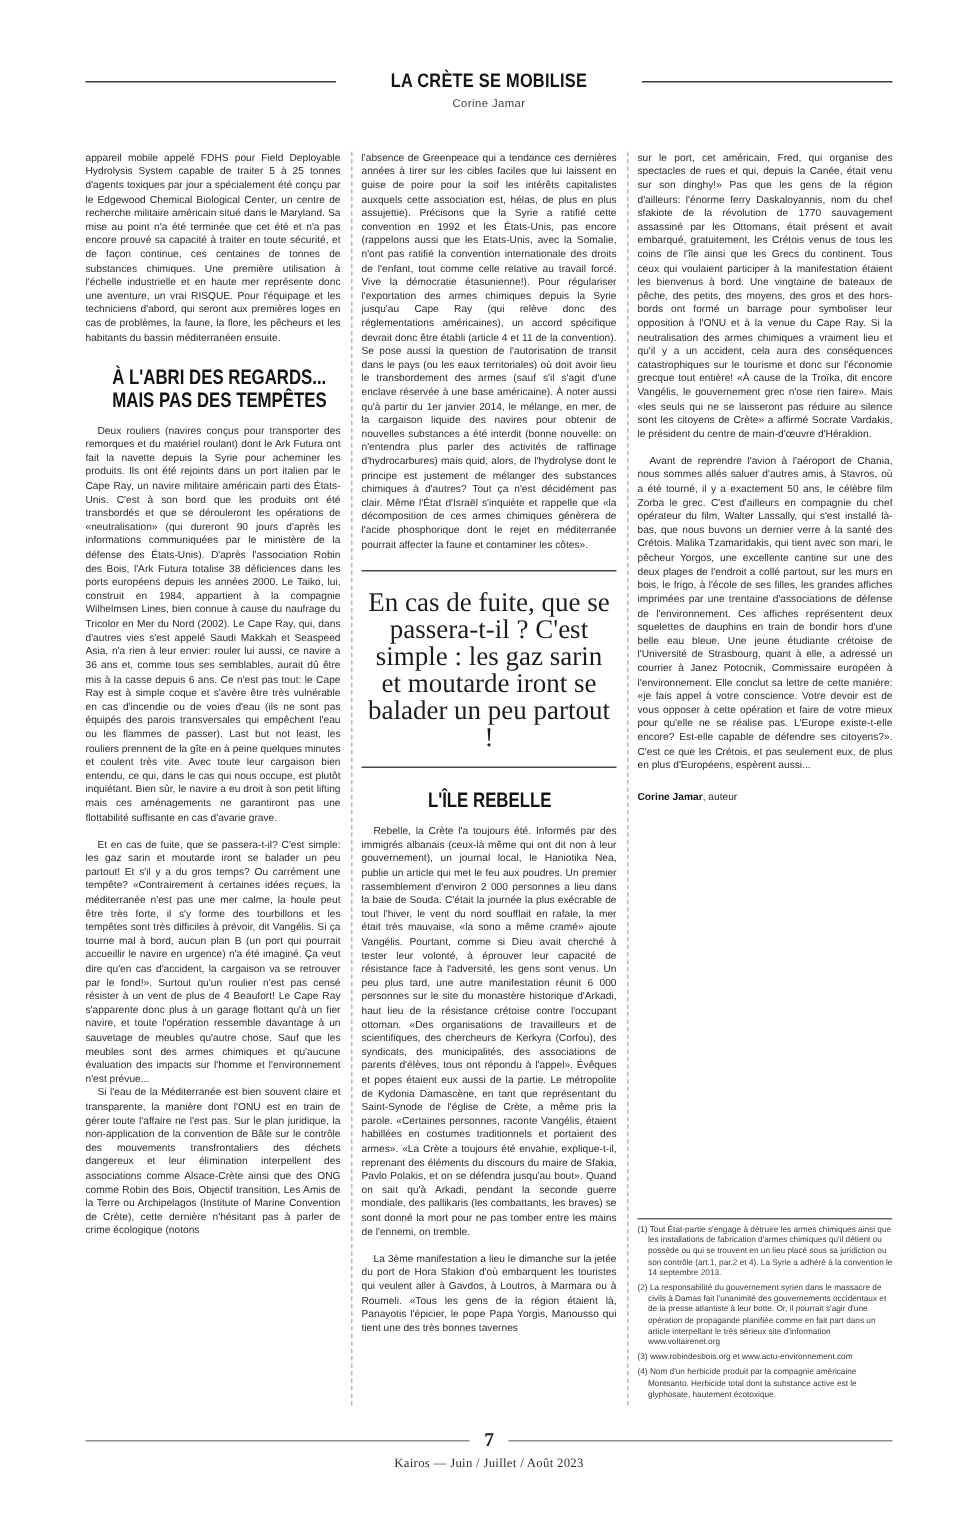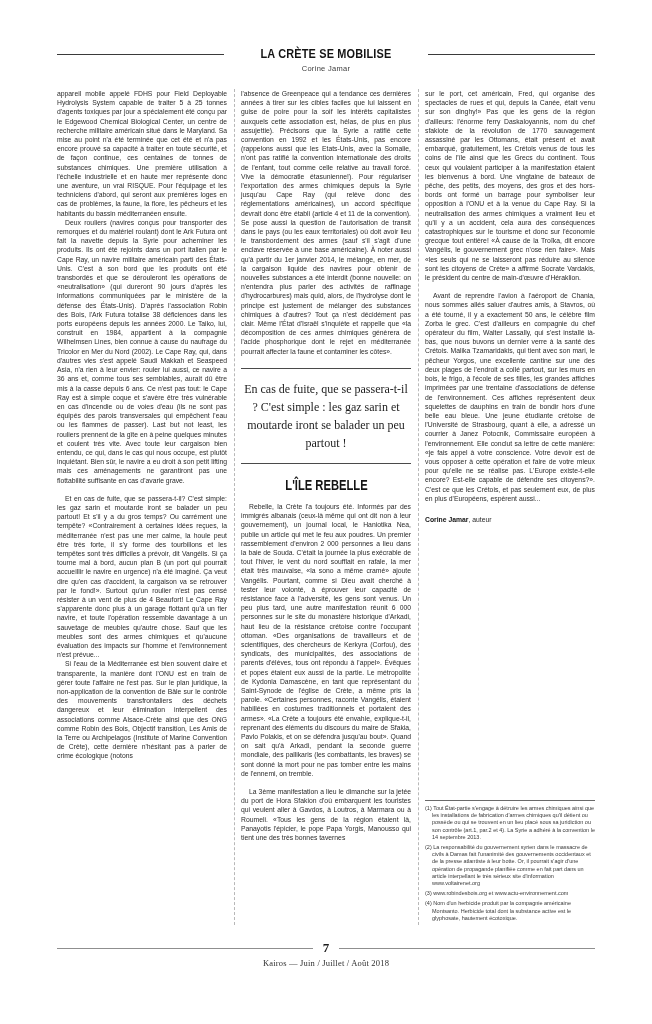--- a/index.html
+++ b/index.html
@@ -4,40 +4,40 @@
 <style>
   html,body { margin:0; padding:0; background:#e8e8e8; }
   .page {
     position:relative; width:652px; height:1024px; margin:0 auto;
     background:#ffffff; box-sizing:border-box;
     padding:46px 57px 0 57px;
     font-family:"Liberation Sans", sans-serif; color:#262626;
     overflow:hidden;
   }
   
-  .header { display:grid; grid-template-columns:1fr auto 1fr; column-gap:2px; align-items:start; margin-bottom:16px; }
+  .header { display:grid; grid-template-columns:1fr auto 1fr; column-gap:2px; align-items:start; margin-bottom:28px; }
   .header .hrule { height:1px; background:#3a3a3a; margin-top:8px; }
   .head-center { text-align:center; min-width:200px; }
   .title { margin:0; font-size:13px; font-weight:bold; letter-spacing:0.2px; color:#141414; }
   .condensed { display:inline-block; transform:scaleX(0.84); transform-origin:center; white-space:nowrap; }
   .author { font-size:7.5px; color:#3c3c3c; margin-top:3px; letter-spacing:0.3px; }
   
   .columns { display:flex; justify-content:space-between; height:842px; overflow:hidden; }
   .col { width:170px; font-size:6.8px; line-height:9.2px; text-align:justify; color:#2b2b2b; }
   .colsep { width:0; border-left:1px dashed #b8b8b8; height:836px; align-self:flex-start; }
   .col p { margin:0; }
   .col p.sp { margin-top:9px; }
   .col p.ind { text-indent:8px; }
   h2.sect { margin:14px 0 9px 0; text-align:center; font-size:14px; line-height:15px; font-weight:bold; color:#141414; }
   h2.sect .condensed { transform:scaleX(0.8); }
   
   .pullquote {
     margin:12px 0 12px 0; padding:11px 2px;
     border-top:1px solid #4a4a4a; border-bottom:1px solid #4a4a4a;
-    font-family:"Liberation Serif", serif; font-size:12px; line-height:18px;
+    font-family:"Liberation Serif", serif; font-size:18px; line-height:18px;
     text-align:center; color:#1d1d1d;
   }
   
   .col3 { display:flex; flex-direction:column; height:836px; }
   .signature { margin-top:12px !important; text-align:left; }
   .signature strong { color:#141414; }
   .footnotes { margin-top:auto; border-top:1px solid #6a6a6a; padding-top:4px;
                font-size:5.5px; line-height:7.2px; color:#383838; text-align:left; }
   .footnotes p { margin:0 0 3px 0; padding-left:7px; text-indent:-7px; }
   
@@ -58,20 +58,24 @@
       <h1 class="title"><span class="condensed">LA CRÈTE SE MOBILISE</span></h1>
       <div class="author">Corine Jamar</div>
     </div>
     <div class="hrule"></div>
   </header>
 
   <main class="columns">
 
     <section class="col">
       <p>appareil mobile appelé FDHS pour Field Deployable Hydrolysis System capable de traiter 5 à 25 tonnes d'agents toxiques par jour a spécialement été conçu par le Edgewood Chemical Biological Center, un centre de recherche militaire américain situé dans le Maryland. Sa mise au point n'a été terminée que cet été et n'a pas encore prouvé sa capacité à traiter en toute sécurité, et de façon continue, ces centaines de tonnes de substances chimiques. Une première utilisation à l'échelle industrielle et en haute mer représente donc une aventure, un vrai RISQUE. Pour l'équipage et les techniciens d'abord, qui seront aux premières loges en cas de problèmes, la faune, la flore, les pêcheurs et les habitants du bassin méditerranéen ensuite.</p>
+      <h2 class="sect">
+        <span class="condensed">À L'ABRI DES REGARDS...</span><br>
+        <span class="condensed">MAIS PAS DES TEMPÊTES</span>
+      </h2>
       <p class="ind">Deux rouliers (navires conçus pour transporter des remorques et du matériel roulant) dont le Ark Futura ont fait la navette depuis la Syrie pour acheminer les produits. Ils ont été rejoints dans un port italien par le Cape Ray, un navire militaire américain parti des États-Unis. C'est à son bord que les produits ont été transbordés et que se dérouleront les opérations de «neutralisation» (qui dureront 90 jours d'après les informations communiquées par le ministère de la défense des États-Unis). D'après l'association Robin des Bois, l'Ark Futura totalise 38 déficiences dans les ports européens depuis les années 2000. Le Taiko, lui, construit en 1984, appartient à la compagnie Wilhelmsen Lines, bien connue à cause du naufrage du Tricolor en Mer du Nord (2002). Le Cape Ray, qui, dans d'autres vies s'est appelé Saudi Makkah et Seaspeed Asia, n'a rien à leur envier: rouler lui aussi, ce navire a 36 ans et, comme tous ses semblables, aurait dû être mis à la casse depuis 6 ans. Ce n'est pas tout: le Cape Ray est à simple coque et s'avère être très vulnérable en cas d'incendie ou de voies d'eau (ils ne sont pas équipés des parois transversales qui empêchent l'eau ou les flammes de passer). Last but not least, les rouliers prennent de la gîte en à peine quelques minutes et coulent très vite. Avec toute leur cargaison bien entendu, ce qui, dans le cas qui nous occupe, est plutôt inquiétant. Bien sûr, le navire a eu droit à son petit lifting mais ces aménagements ne garantiront pas une flottabilité suffisante en cas d'avarie grave.</p>
       <p class="ind sp">Et en cas de fuite, que se passera-t-il? C'est simple: les gaz sarin et moutarde iront se balader un peu partout! Et s'il y a du gros temps? Ou carrément une tempête? «Contrairement à certaines idées reçues, la méditerranée n'est pas une mer calme, la houle peut être très forte, il s'y forme des tourbillons et les tempêtes sont très difficiles à prévoir, dit Vangélis. Si ça tourne mal à bord, aucun plan B (un port qui pourrait accueillir le navire en urgence) n'a été imaginé. Ça veut dire qu'en cas d'accident, la cargaison va se retrouver par le fond!». Surtout qu'un roulier n'est pas censé résister à un vent de plus de 4 Beaufort! Le Cape Ray s'apparente donc plus à un garage flottant qu'à un fier navire, et toute l'opération ressemble davantage à un sauvetage de meubles qu'autre chose. Sauf que les meubles sont des armes chimiques et qu'aucune évaluation des impacts sur l'homme et l'environnement n'est prévue...</p>
       <p class="ind">Si l'eau de la Méditerranée est bien souvent claire et transparente, la manière dont l'ONU est en train de gérer toute l'affaire ne l'est pas. Sur le plan juridique, la non-application de la convention de Bâle sur le contrôle des mouvements transfrontaliers des déchets dangereux et leur élimination interpellent des associations comme Alsace-Crète ainsi que des ONG comme Robin des Bois, Objectif transition, Les Amis de la Terre ou Archipelagos (Institute of Marine Convention de Crète), cette dernière n'hésitant pas à parler de crime écologique (notons</p>
     </section>
 
     <div class="colsep"></div>
 
     <section class="col">
       <p>l'absence de Greenpeace qui a tendance ces dernières années à tirer sur les cibles faciles que lui laissent en guise de poire pour la soif les intérêts capitalistes auxquels cette association est, hélas, de plus en plus assujettie). Précisons que la Syrie a ratifié cette convention en 1992 et les États-Unis, pas encore (rappelons aussi que les Etats-Unis, avec la Somalie, n'ont pas ratifié la convention internationale des droits de l'enfant, tout comme celle relative au travail forcé. Vive la démocratie étasunienne!). Pour régulariser l'exportation des armes chimiques depuis la Syrie jusqu'au Cape Ray (qui relève donc des réglementations américaines), un accord spécifique devrait donc être établi (article 4 et 11 de la convention). Se pose aussi la question de l'autorisation de transit dans le pays (ou les eaux territoriales) où doit avoir lieu le transbordement des armes (sauf s'il s'agit d'une enclave réservée à une base américaine). À noter aussi qu'à partir du 1er janvier 2014, le mélange, en mer, de la cargaison liquide des navires pour obtenir de nouvelles substances a été interdit (bonne nouvelle: on n'entendra plus parler des activités de raffinage d'hydrocarbures) mais quid, alors, de l'hydrolyse dont le principe est justement de mélanger des substances chimiques à d'autres? Tout ça n'est décidément pas clair. Même l'État d'Israël s'inquiète et rappelle que «la décomposition de ces armes chimiques génèrera de l'acide phosphorique dont le rejet en méditerranée pourrait affecter la faune et contaminer les côtes».</p>
       <blockquote class="pullquote">En cas de fuite, que se passera-t-il ? C'est simple : les gaz sarin et moutarde iront se balader un peu partout !</blockquote>
@@ -97,16 +101,16 @@
     </section>
 
   </main>
 
   <footer class="footer">
     <div class="pn-row">
       <div class="frule"></div>
       <div class="page-num">7</div>
       <div class="frule"></div>
     </div>
-    <div class="journal">Kairos — Juin / Juillet / Août 2018</div>
+    <div class="journal">Kairos — Juin / Juillet / Août 2023</div>
   </footer>
 
 </div>
 
 </body></html>

